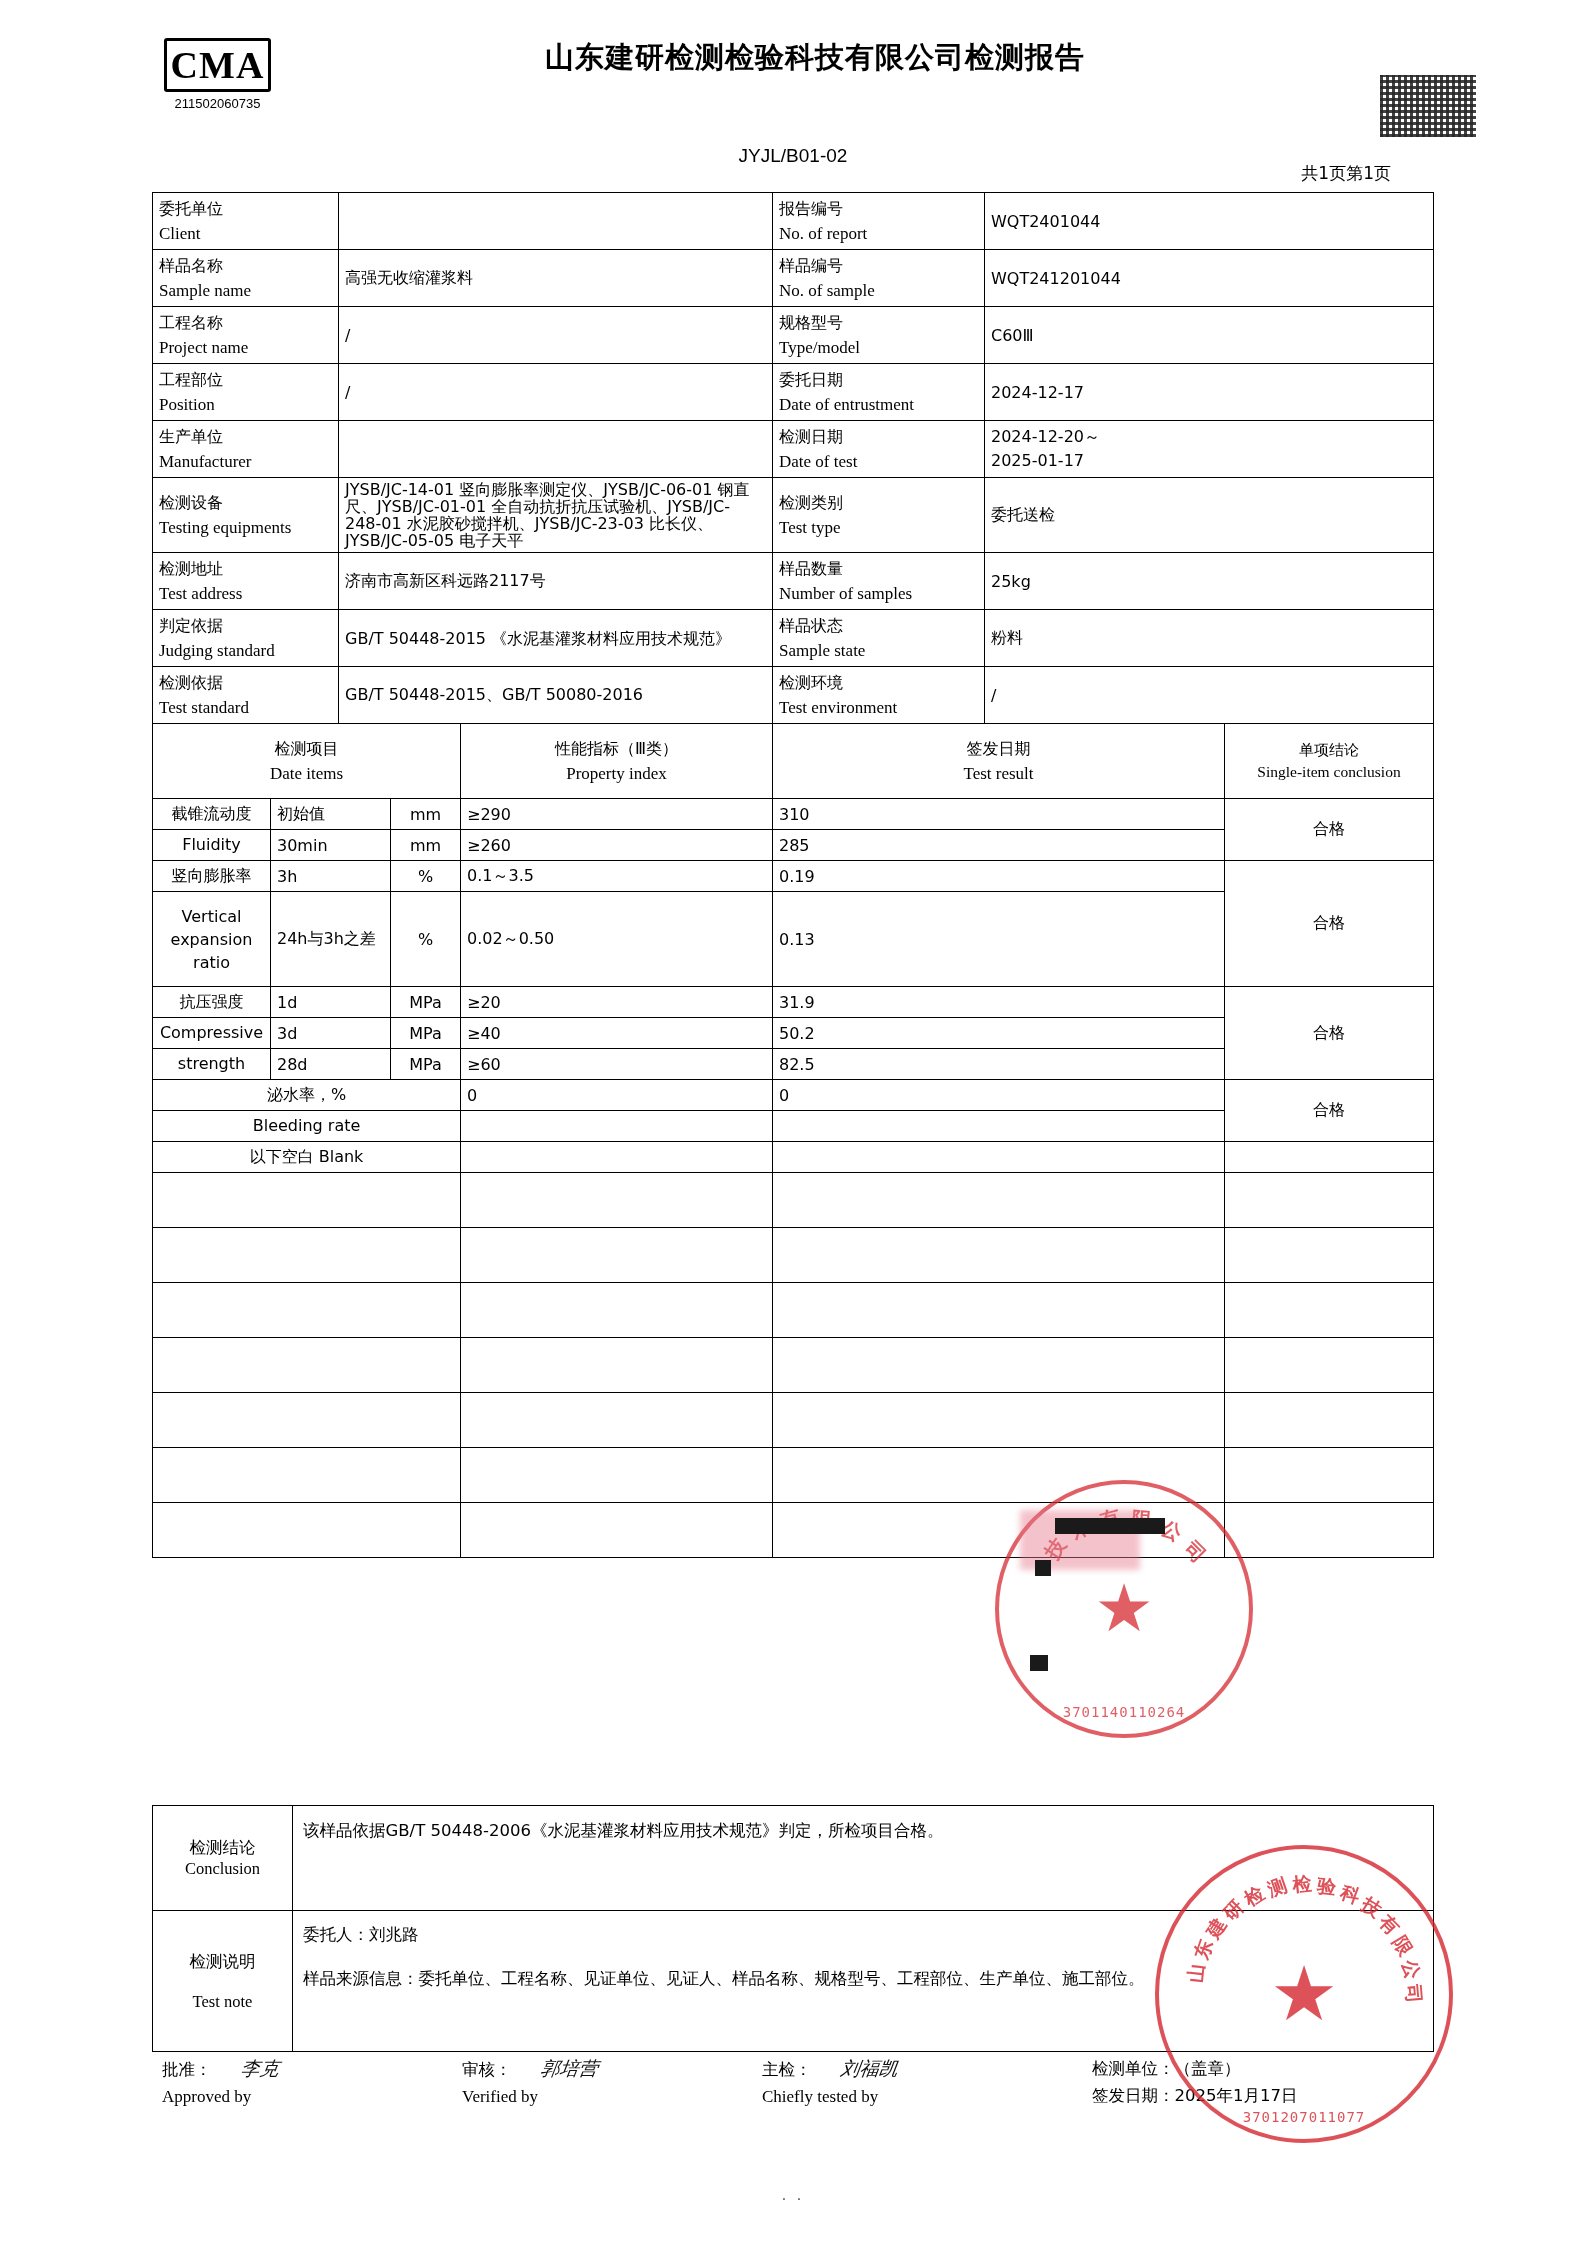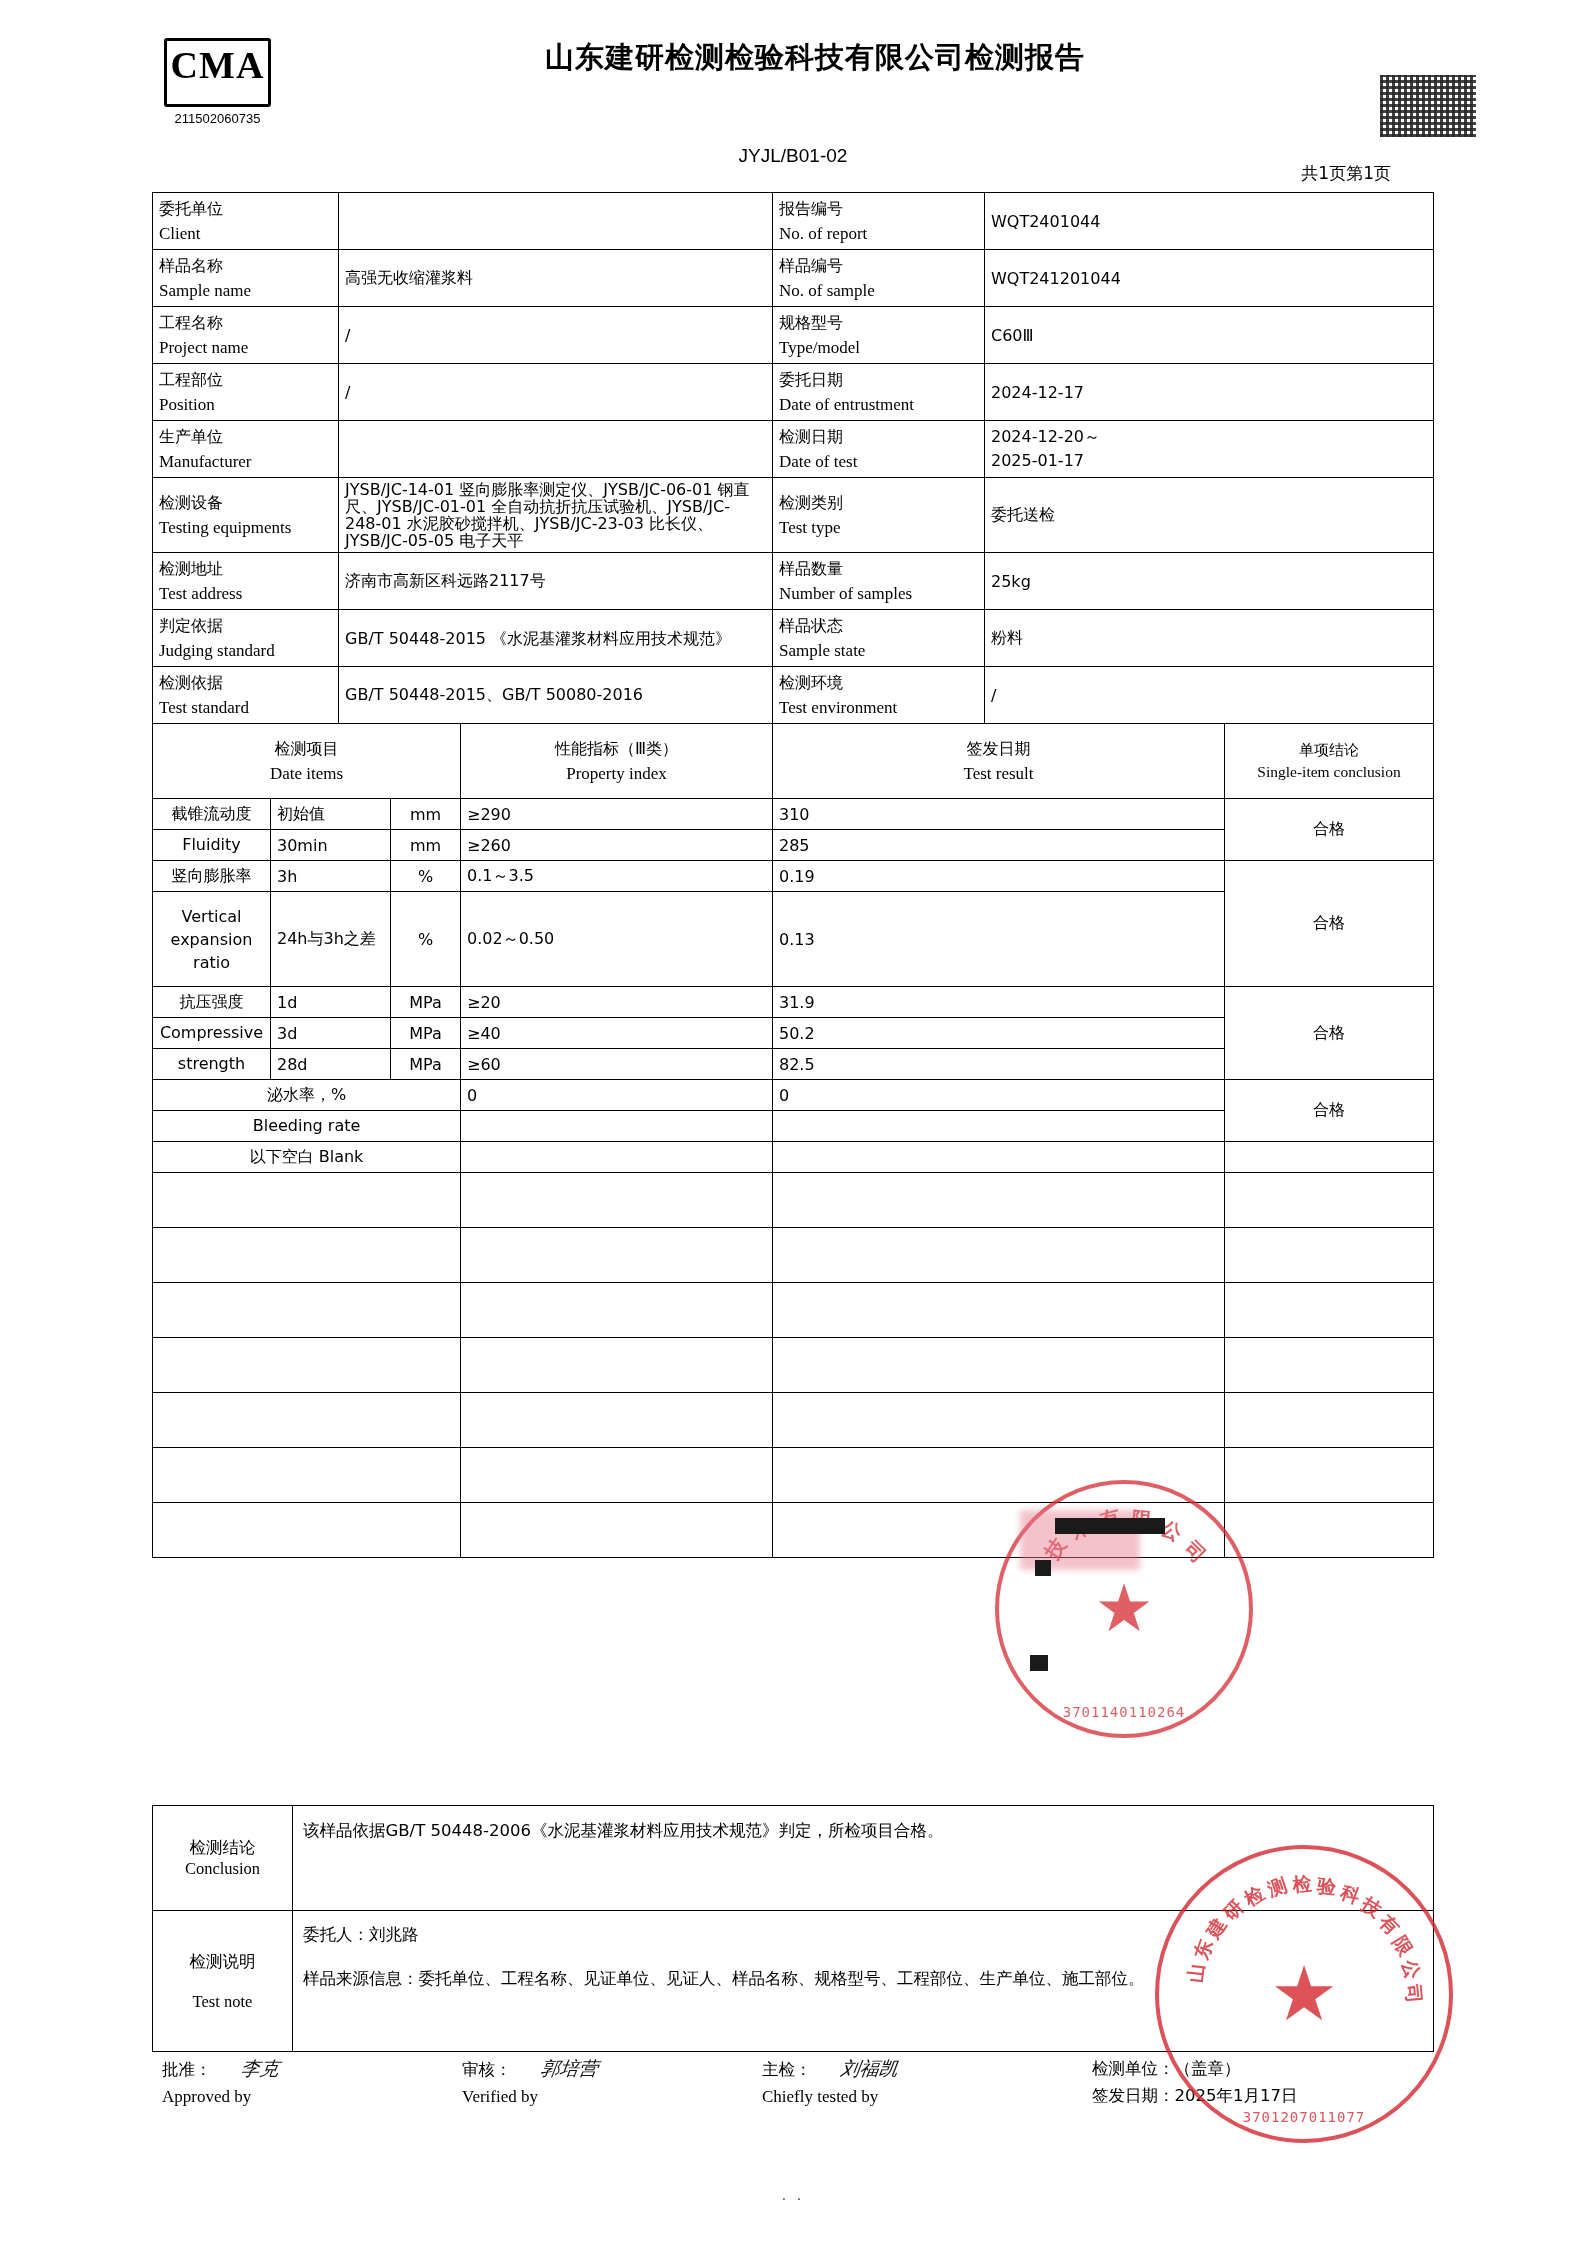--- a/index.html
+++ b/index.html
@@ -36,21 +36,21 @@
     text-align: center;
   }
   .cma-box {
     border: 3px solid #000;
     border-radius: 3px;
     font-family: "Liberation Serif", serif;
     font-weight: bold;
     font-size: 38px;
     letter-spacing: 1px;
     line-height: 44px;
-    padding: 2px 4px 17px 4px;
+    padding: 2px 4px 2px 4px;
     display: inline-block;
   }
   .cma-num {
     font-family: "Liberation Sans", sans-serif;
     font-size: 13px;
     margin-top: 4px;
     letter-spacing: 0px;
   }
   .title-block {
     position: absolute;

